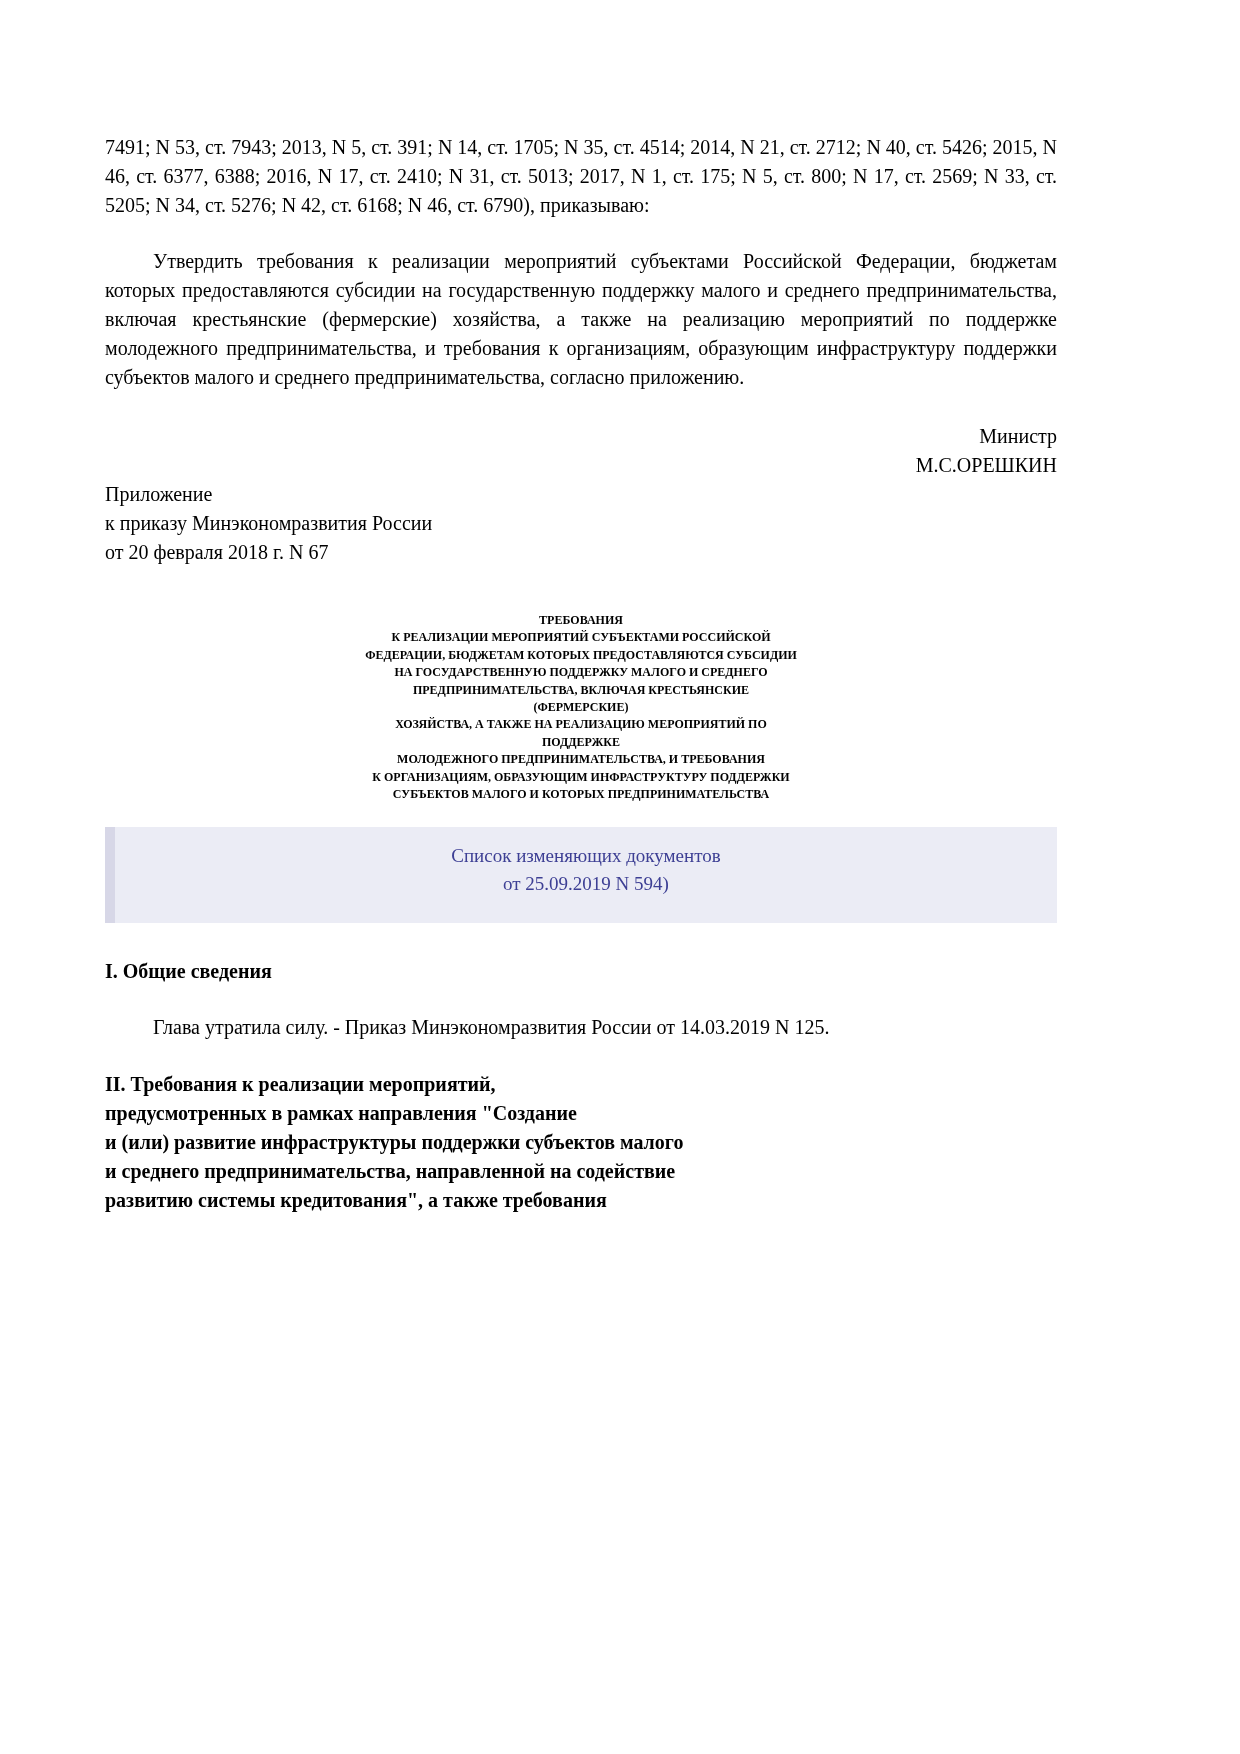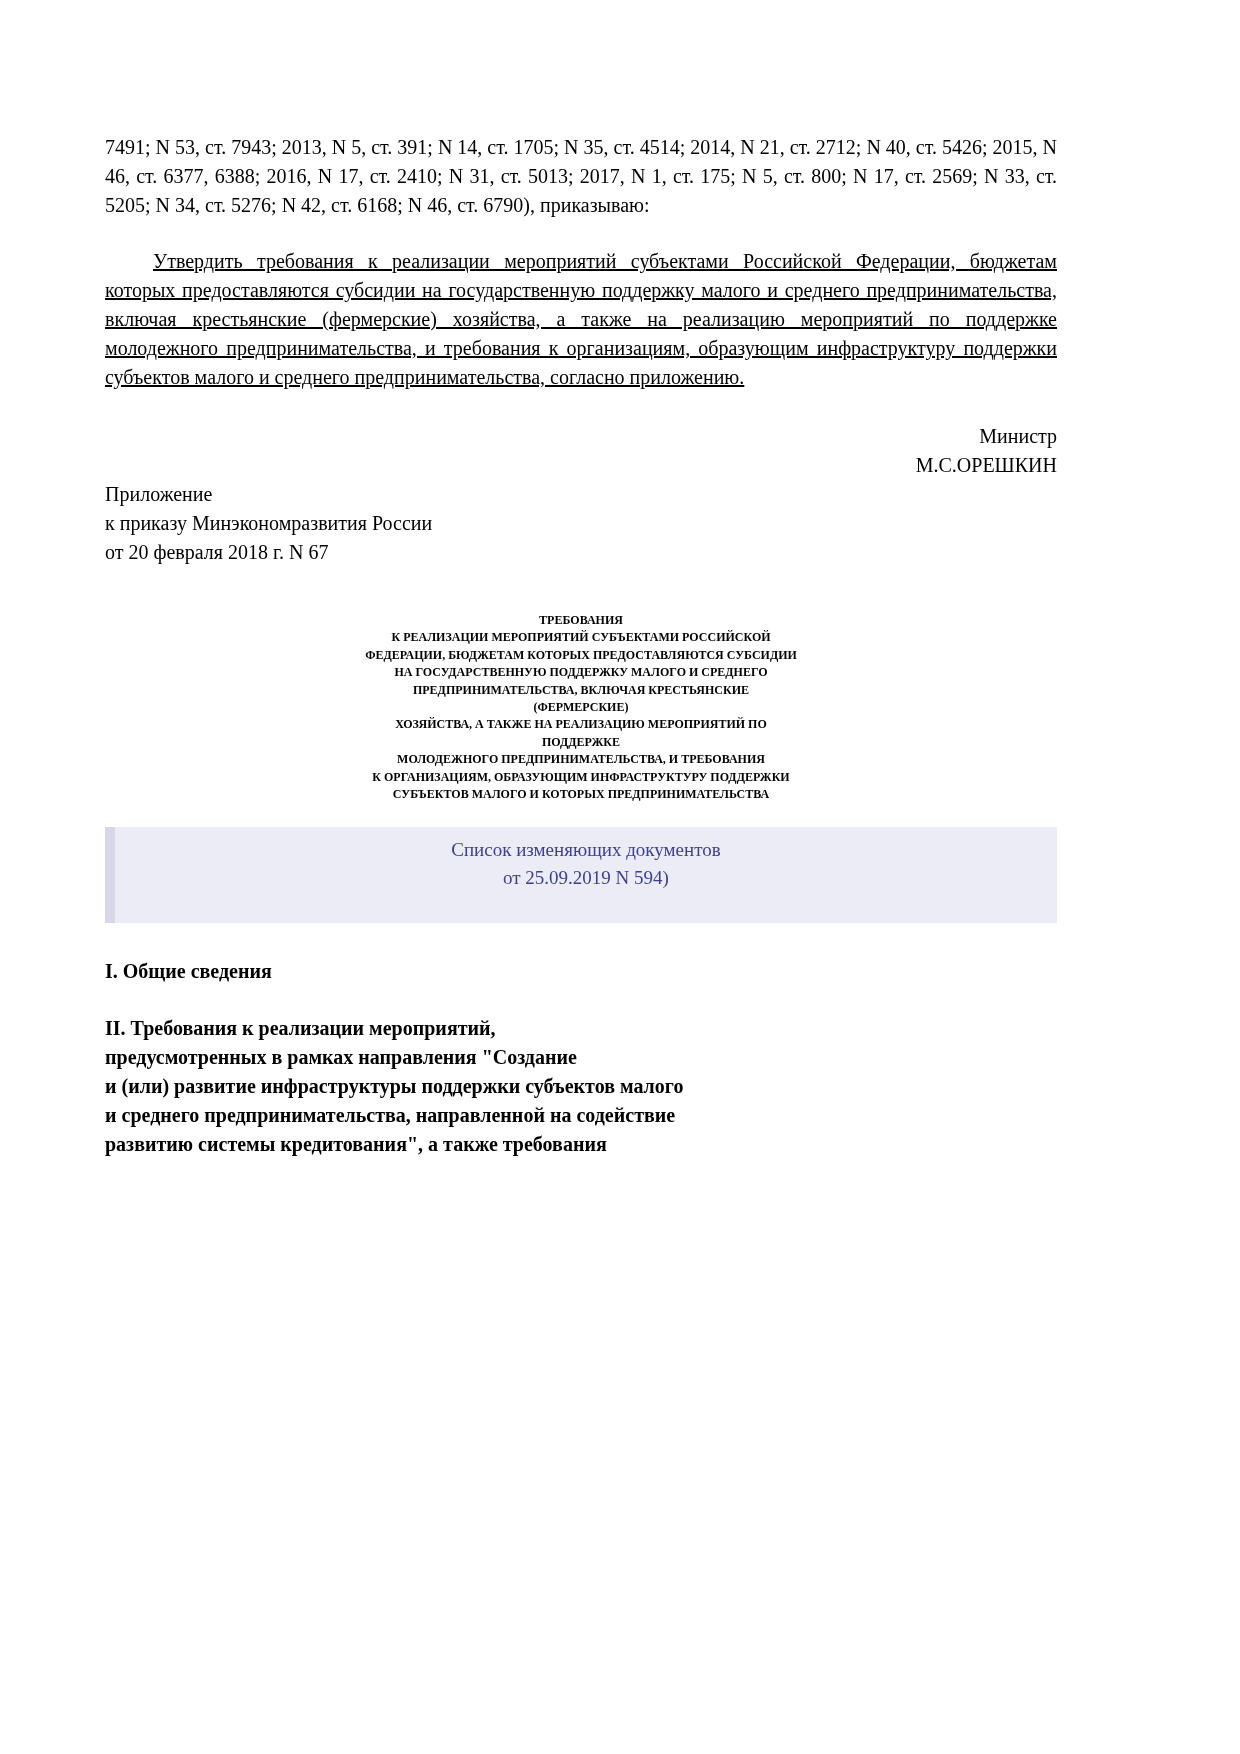--- a/index.html
+++ b/index.html
@@ -16,21 +16,21 @@
     font-family: "Liberation Serif", "DejaVu Serif", serif;
     font-size: 20px;
     line-height: 1.45;
     color: #000000;
     box-sizing: border-box;
     padding: 133px 183px 40px 105px;
     overflow: hidden;
   }
   p { margin: 0; }
   .justify { text-align: justify; }
-  .indent { text-indent: 48px; text-decoration: underline; }
+  .indent { text-indent: 48px; }
   .para-gap { margin-top: 27px; }
 
   .signature {
     margin-top: 30px;
     text-align: right;
   }
   .appendix {
     text-align: left;
   }
 
@@ -51,21 +51,21 @@
   .amendments-accent {
     flex: 0 0 10px;
     background: #d7d7e7;
   }
   .amendments-text {
     flex: 1;
     text-align: center;
     color: #3d3f94;
     font-size: 19px;
     line-height: 1.45;
-    padding: 9px 6px;
+    padding: 15px 6px;
   }
 
   .section-heading {
     margin: 34px 0 0 0;
     text-align: left;
     font-size: 20px;
     font-weight: bold;
     line-height: 1.45;
   }
   .section-body {
@@ -112,20 +112,21 @@
   <div class="amendments-box">
     <div class="amendments-accent"></div>
     <div class="amendments-text">
       <div>Список изменяющих документов</div>
       <div>от 25.09.2019 N 594)</div>
     </div>
   </div>
 
   <h2 class="section-heading">I. Общие сведения</h2>
 
+  <p class="justify indent section-body">Глава утратила силу. - Приказ Минэкономразвития России от 14.03.2019 N 125.</p>
 
   <div class="section-heading section2-heading">
     <div>II. Требования к реализации мероприятий,</div>
     <div>предусмотренных в рамках направления "Создание</div>
     <div>и (или) развитие инфраструктуры поддержки субъектов малого</div>
     <div>и среднего предпринимательства, направленной на содействие</div>
     <div>развитию системы кредитования", а также требования</div>
   </div>
 
 </div>

